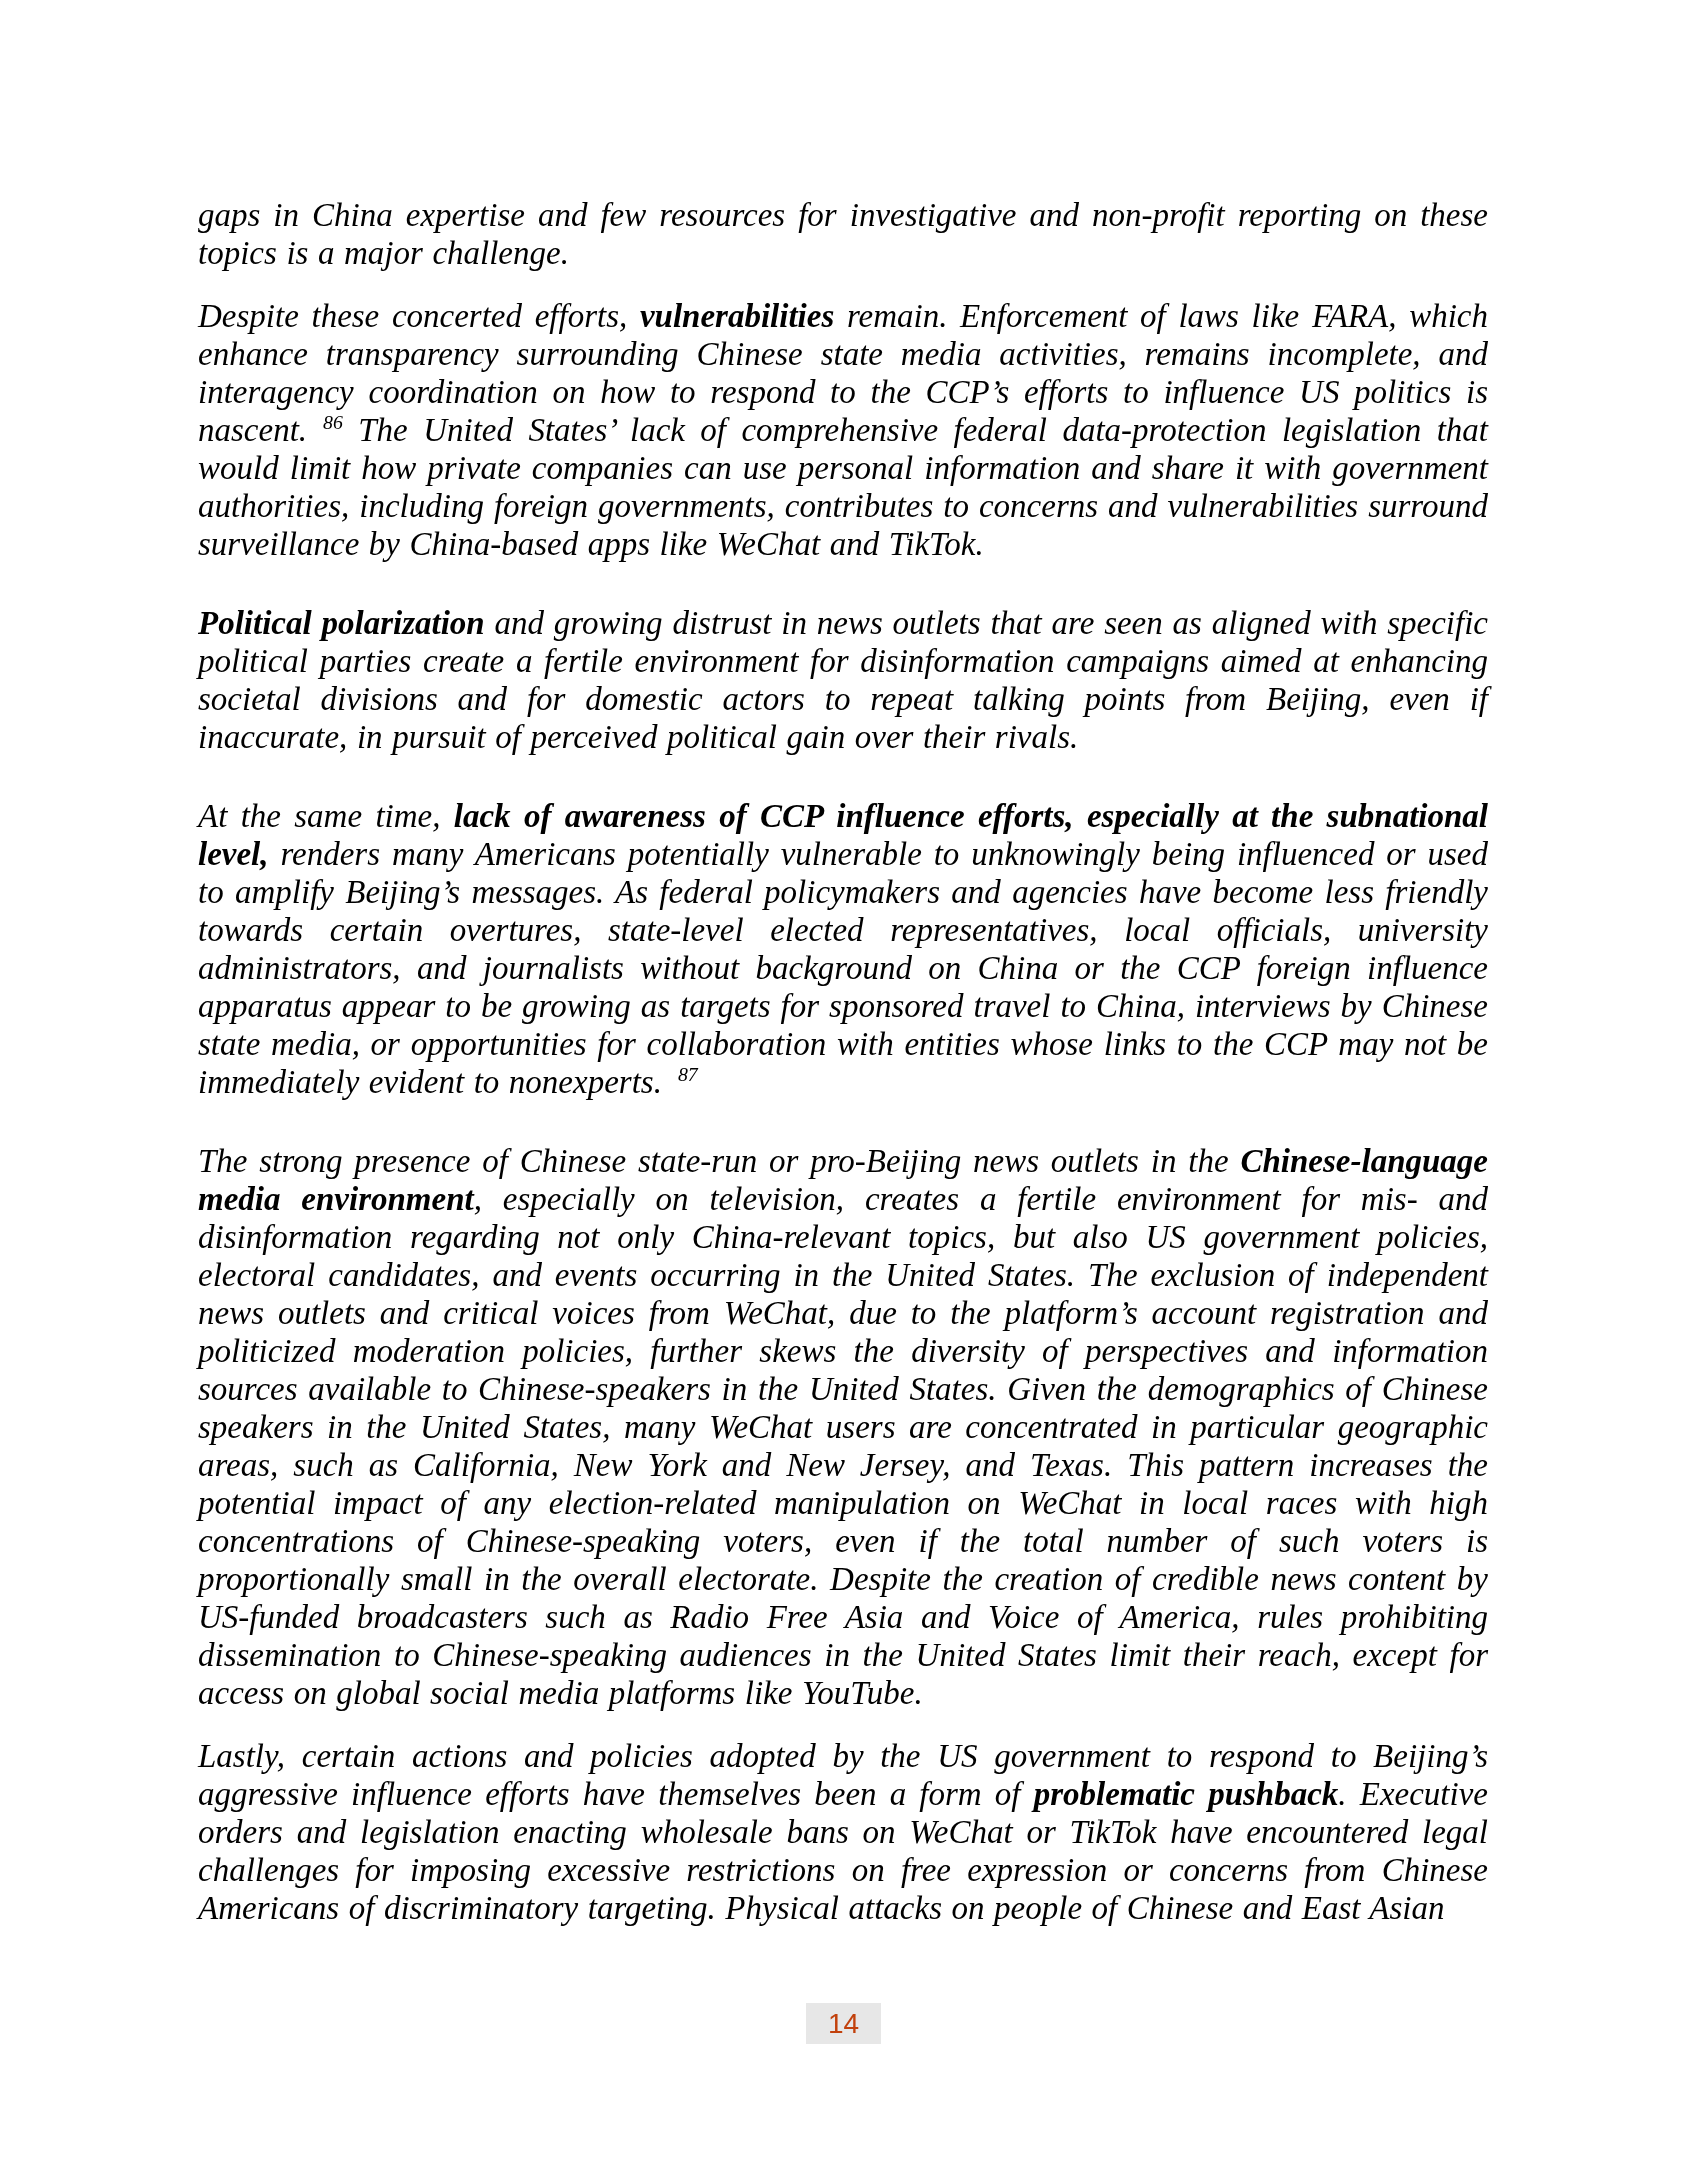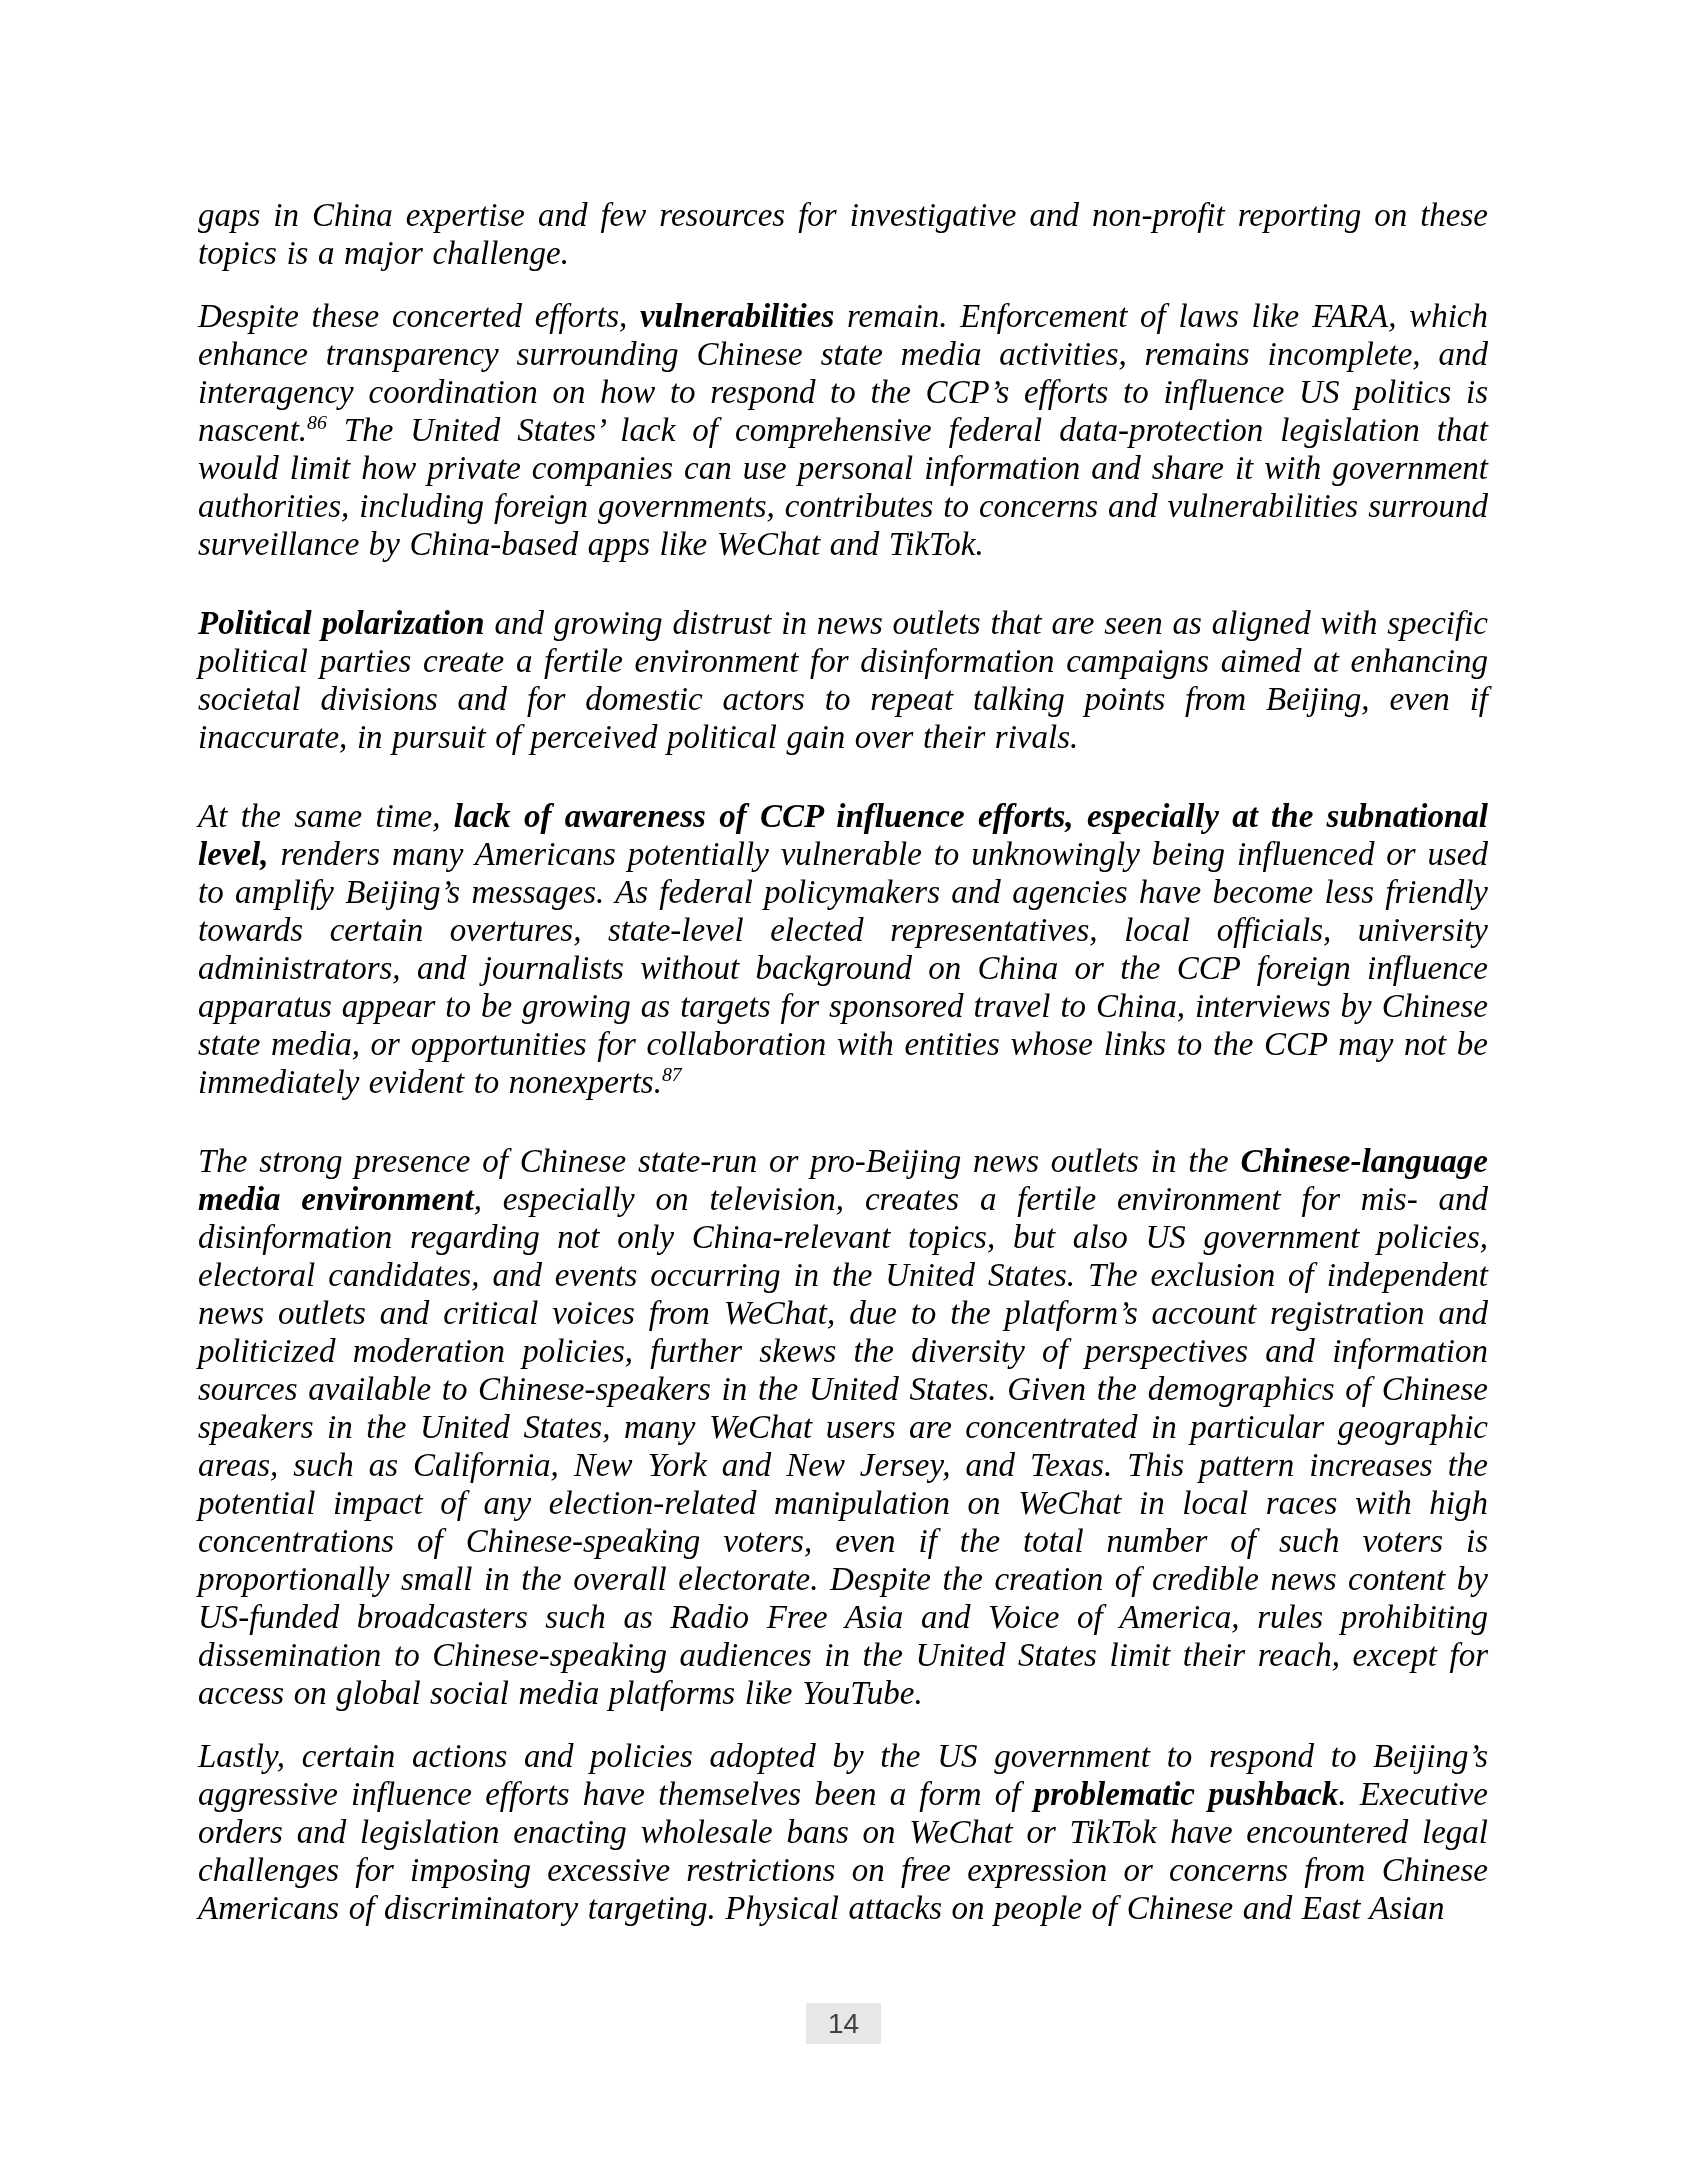--- a/index.html
+++ b/index.html
@@ -30,32 +30,33 @@
     word-spacing: 1.3px;
     font-style: italic;
   }
   .gap-sm { margin-top: 25px; }
   .gap-lg { margin-top: 41px; }
   .run-bold { font-weight: bold; }
   sup.fnref {
     font-size: 60%;
     line-height: 0;
     vertical-align: super;
+    margin-left: 16px;
   }
   .footer {
     position: absolute;
     top: 2003px;
     left: 0;
     width: 1687px;
     text-align: center;
   }
   .page-num-chip {
     display: inline-block;
     background: #e7e7e7;
-    color: #404040;
+    color: #c2410c;
     font-family: "Liberation Sans", "DejaVu Sans", sans-serif;
     font-size: 28px;
     line-height: 41px;
     padding: 0 22px;
   }
 </style>
 </head>
 <body>
 
 <div class="sheet">

